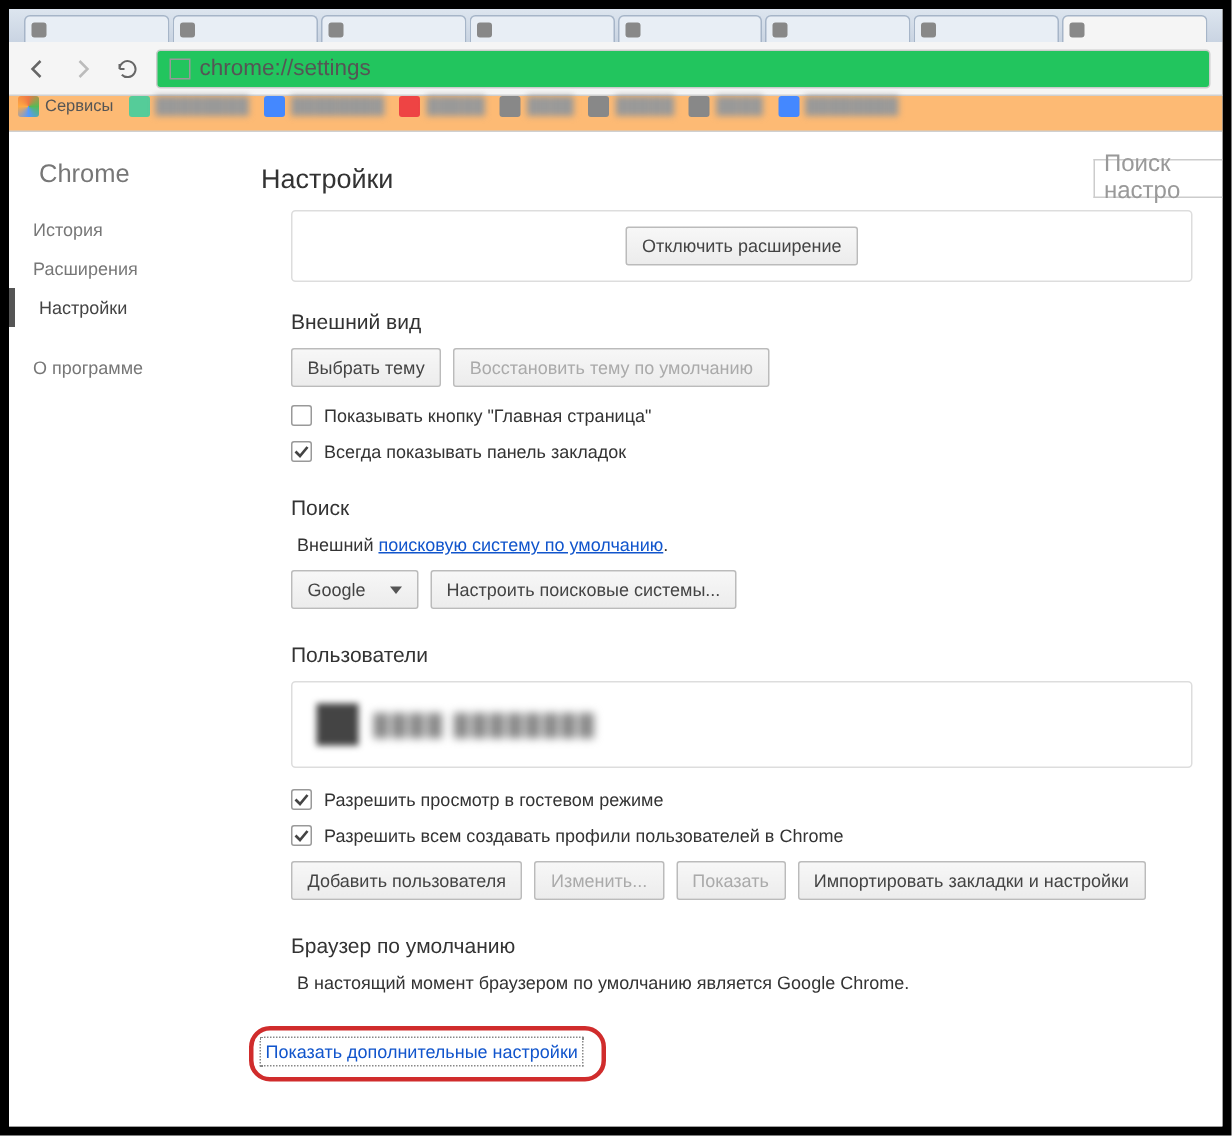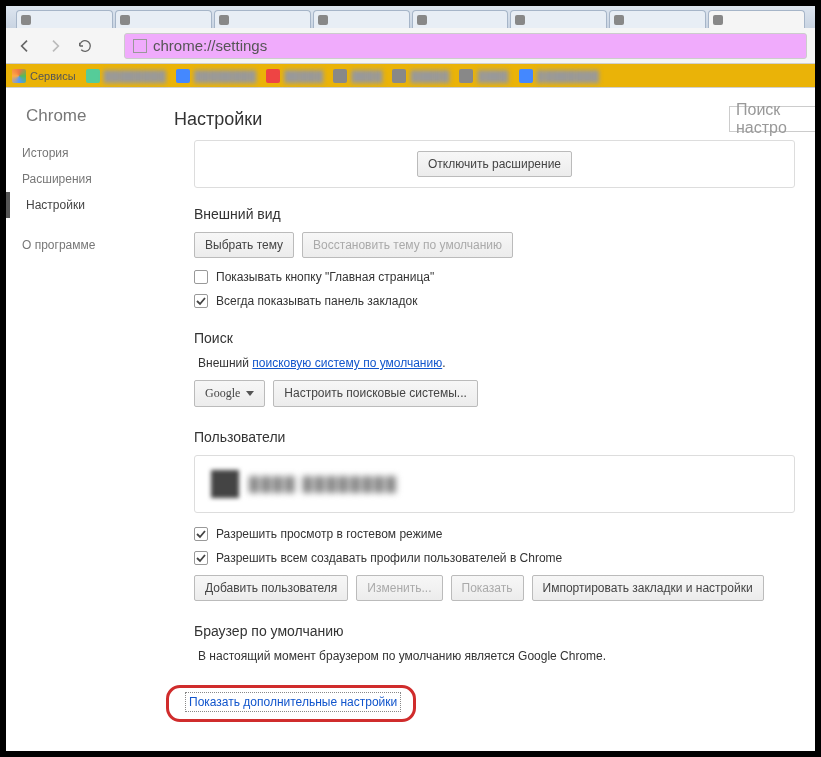--- a/index.html
+++ b/index.html
@@ -5,24 +5,24 @@
 * { box-sizing: border-box; margin: 0; padding: 0; }
 body { font-family: Arial, sans-serif; font-size: 13px; color: #333; background: #000; width: 821px; height: 757px; overflow: hidden; }
 .frame { background: #fff; width: 809px; height: 745px; margin: 6px; overflow: hidden; position: relative; }
 .tabbar { height: 22px; background: linear-gradient(#dde5ef, #c9d4e2); display: flex; align-items: end; padding: 0 10px; gap: 2px; }
 .tab { flex: 1; max-width: 100px; height: 18px; background: #e8eef5; border: 1px solid #a6b5c8; border-bottom: none; border-radius: 4px 4px 0 0; display: flex; align-items: center; padding: 0 4px; font-size: 9px; color: #777; overflow: hidden; }
 .tab .favicon { width: 10px; height: 10px; background: #888; border-radius: 2px; margin-right: 3px; flex-shrink: 0; }
 .tab.active { background: #f5f5f5; }
 .navbar { height: 36px; background: #f5f5f5; border-bottom: 1px solid #d0d0d0; display: flex; align-items: center; padding: 0 8px; gap: 8px; }
 .nav-btn { width: 22px; height: 22px; display: flex; align-items: center; justify-content: center; cursor: pointer; }
 .nav-btn svg { width: 16px; height: 16px; }
-.omnibox { flex: 1; height: 26px; border: 1px solid #ccc; border-radius: 3px; display: flex; align-items: center; padding: 0 8px; background: #f0abfc; margin-left: 20px; }
+.omnibox { flex: 1; height: 26px; border: 1px solid #ccc; border-radius: 3px; display: flex; align-items: center; padding: 0 8px; background: #22c55e; }
 .omnibox .page-icon { width: 14px; height: 14px; border: 1px solid #999; margin-right: 6px; }
 .omnibox .url { font-size: 15px; color: #555; }
-.bkbar { height: 24px; background: #eab308; border-bottom: 1px solid #d0d0d0; display: flex; align-items: center; padding: 0 6px; gap: 10px; }
+.bkbar { height: 24px; background: #fdba74; border-bottom: 1px solid #d0d0d0; display: flex; align-items: flex-start; padding: 0 6px; gap: 10px; }
 .bk { display: flex; align-items: center; gap: 4px; font-size: 11px; color: #555; }
 .bk .ico { width: 14px; height: 14px; border-radius: 2px; }
 .content { display: flex; position: absolute; top: 82px; left: 0; right: 0; bottom: 0; background: #fff; }
 .sidebar { width: 158px; padding-top: 18px; }
 .sidebar-title { font-size: 17px; color: #777; padding: 0 20px 14px 20px; }
 .side-item { padding: 6px 16px; font-size: 12px; color: #777; cursor: pointer; }
 .side-item.active { color: #444; border-left: 4px solid #555; padding-left: 16px; font-weight: normal; }
 .side-spacer { height: 14px; }
 .main { flex: 1; padding: 18px 0 0 10px; position: relative; }
 .header-row { display: flex; align-items: center; margin-bottom: 8px; }
@@ -32,26 +32,26 @@
 .section-title { font-size: 14px; color: #333; margin-bottom: 10px; }
 .ext-box { border: 1px solid #ddd; border-radius: 3px; padding: 10px 14px; margin-bottom: 18px; margin-right: 20px; text-align: center; }
 .btn { display: inline-block; background: linear-gradient(#f7f7f7, #ececec); border: 1px solid #bbb; border-radius: 2px; padding: 5px 10px; font-size: 12px; color: #444; cursor: pointer; }
 .btn.disabled { color: #aaa; cursor: default; }
 .btn-row { display: flex; gap: 8px; margin-bottom: 12px; }
 .checkrow { display: flex; align-items: center; gap: 8px; margin-bottom: 10px; font-size: 12px; }
 .chk { width: 14px; height: 14px; border: 1px solid #999; border-radius: 2px; display: flex; align-items: center; justify-content: center; background: #fff; }
 .chk.on svg { width: 10px; height: 10px; }
 .text-row { font-size: 12px; margin-bottom: 10px; margin-left: 4px; }
 .link { color: #1155cc; text-decoration: underline; cursor: pointer; }
-.select-btn { display: inline-flex; align-items: center; gap: 6px; font-family: Liberation Serif, serif; }
+.select-btn { display: inline-flex; align-items: center; gap: 16px; }
 .select-btn .caret { width: 0; height: 0; border-left: 4px solid transparent; border-right: 4px solid transparent; border-top: 5px solid #555; }
 .usercard { border: 1px solid #ddd; border-radius: 3px; padding: 14px 16px; margin-bottom: 14px; margin-right: 20px; display: flex; align-items: center; gap: 10px; }
 .avatar { width: 28px; height: 28px; background: #444; filter: blur(2px); }
 .uname { font-size: 14px; color: #888; filter: blur(3px); letter-spacing: 2px; }
-.highlight-ring { border: 3px solid #d02c2c; border-radius: 14px; padding: 6px 12px 10px 16px; display: inline-block; margin-left: -4px; }
+.highlight-ring { border: 3px solid #d02c2c; border-radius: 14px; padding: 6px 12px 10px 4px; display: inline-block; margin-left: -4px; }
 .show-more { color: #1155cc; font-size: 12px; border: 1px dotted #888; padding: 2px 3px; cursor: pointer; }
 </style>
 </head>
 <body>
 
 <div class="frame">
   <div class="tabbar">
     <div class="tab">
         <div class="favicon"></div>
       </div>

